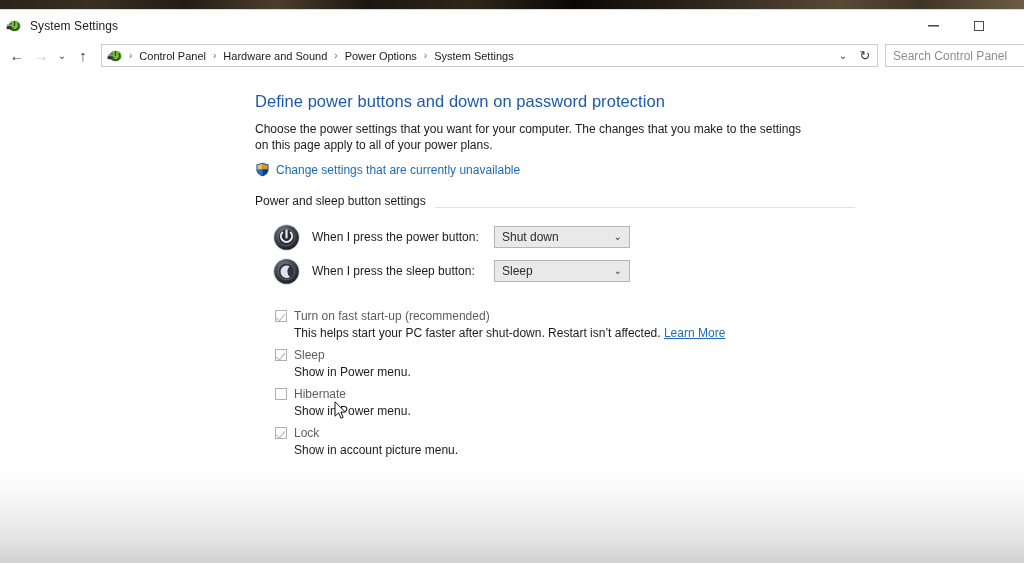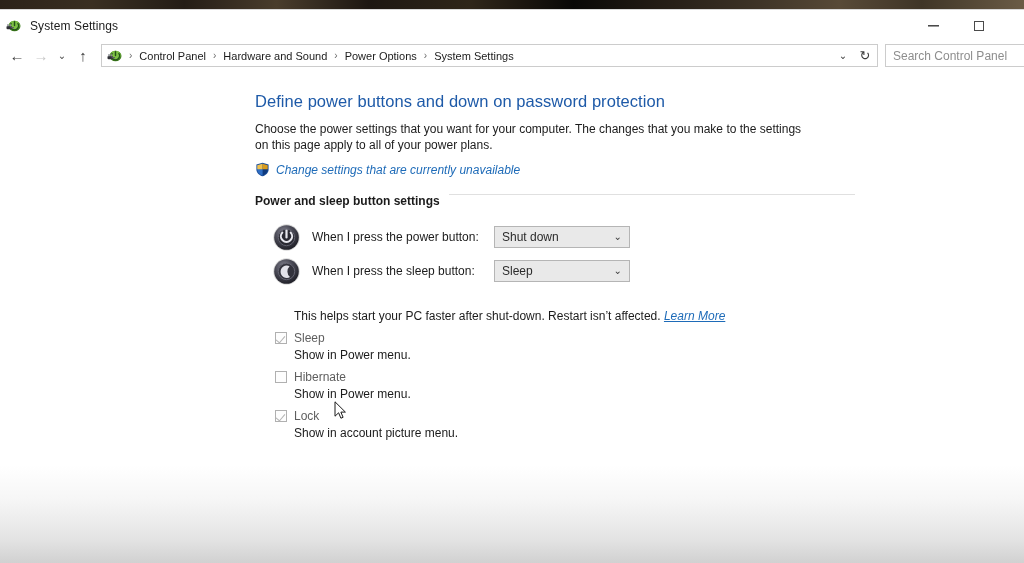--- a/index.html
+++ b/index.html
@@ -229,30 +229,28 @@
   #uac-shield {
     width: 15px; height: 15px;
     flex: none;
     margin-right: 6px;
     position: relative;
   }
   .link {
     font-size: 12px;
     color: #1e6bb8;
     text-decoration: none;
-    font-style: italic;
   }
   .link.underline { text-decoration: underline; }
 
   
   .section-head {
     display: flex;
-    align-items: flex-start;
+    align-items: flex-end;
     margin-bottom: 12px;
-    font-weight: bold;
   }
   .section-head .label {
     font-size: 12px;
     color: #1b1b1b;
     white-space: nowrap;
     margin-right: 9px;
   }
   .section-head .rule {
     height: 1px;
     background: #e0e0e0;
@@ -510,20 +508,24 @@
         </span>
         <span class="pwr-label">When I press the sleep button:</span>
         <span class="combo">
           <span class="val">Sleep</span>
           <span class="chev">⌄</span>
         </span>
       </div>
 
       <div id="shutdown-section">
 
+        <div class="chk-row">
+          <span class="checkbox checked"></span>
+          <span class="chk-label">Turn on fast start-up (recommended)</span>
+        </div>
         <div class="sub-text">
           <span>This helps start your PC faster after shut-down. Restart isn’t affected. </span><a class="link underline" href="#">Learn More</a>
         </div>
 
         <div class="chk-row">
           <span class="checkbox checked"></span>
           <span class="chk-label">Sleep</span>
         </div>
         <div class="sub-text">Show in Power menu.</div>
 

